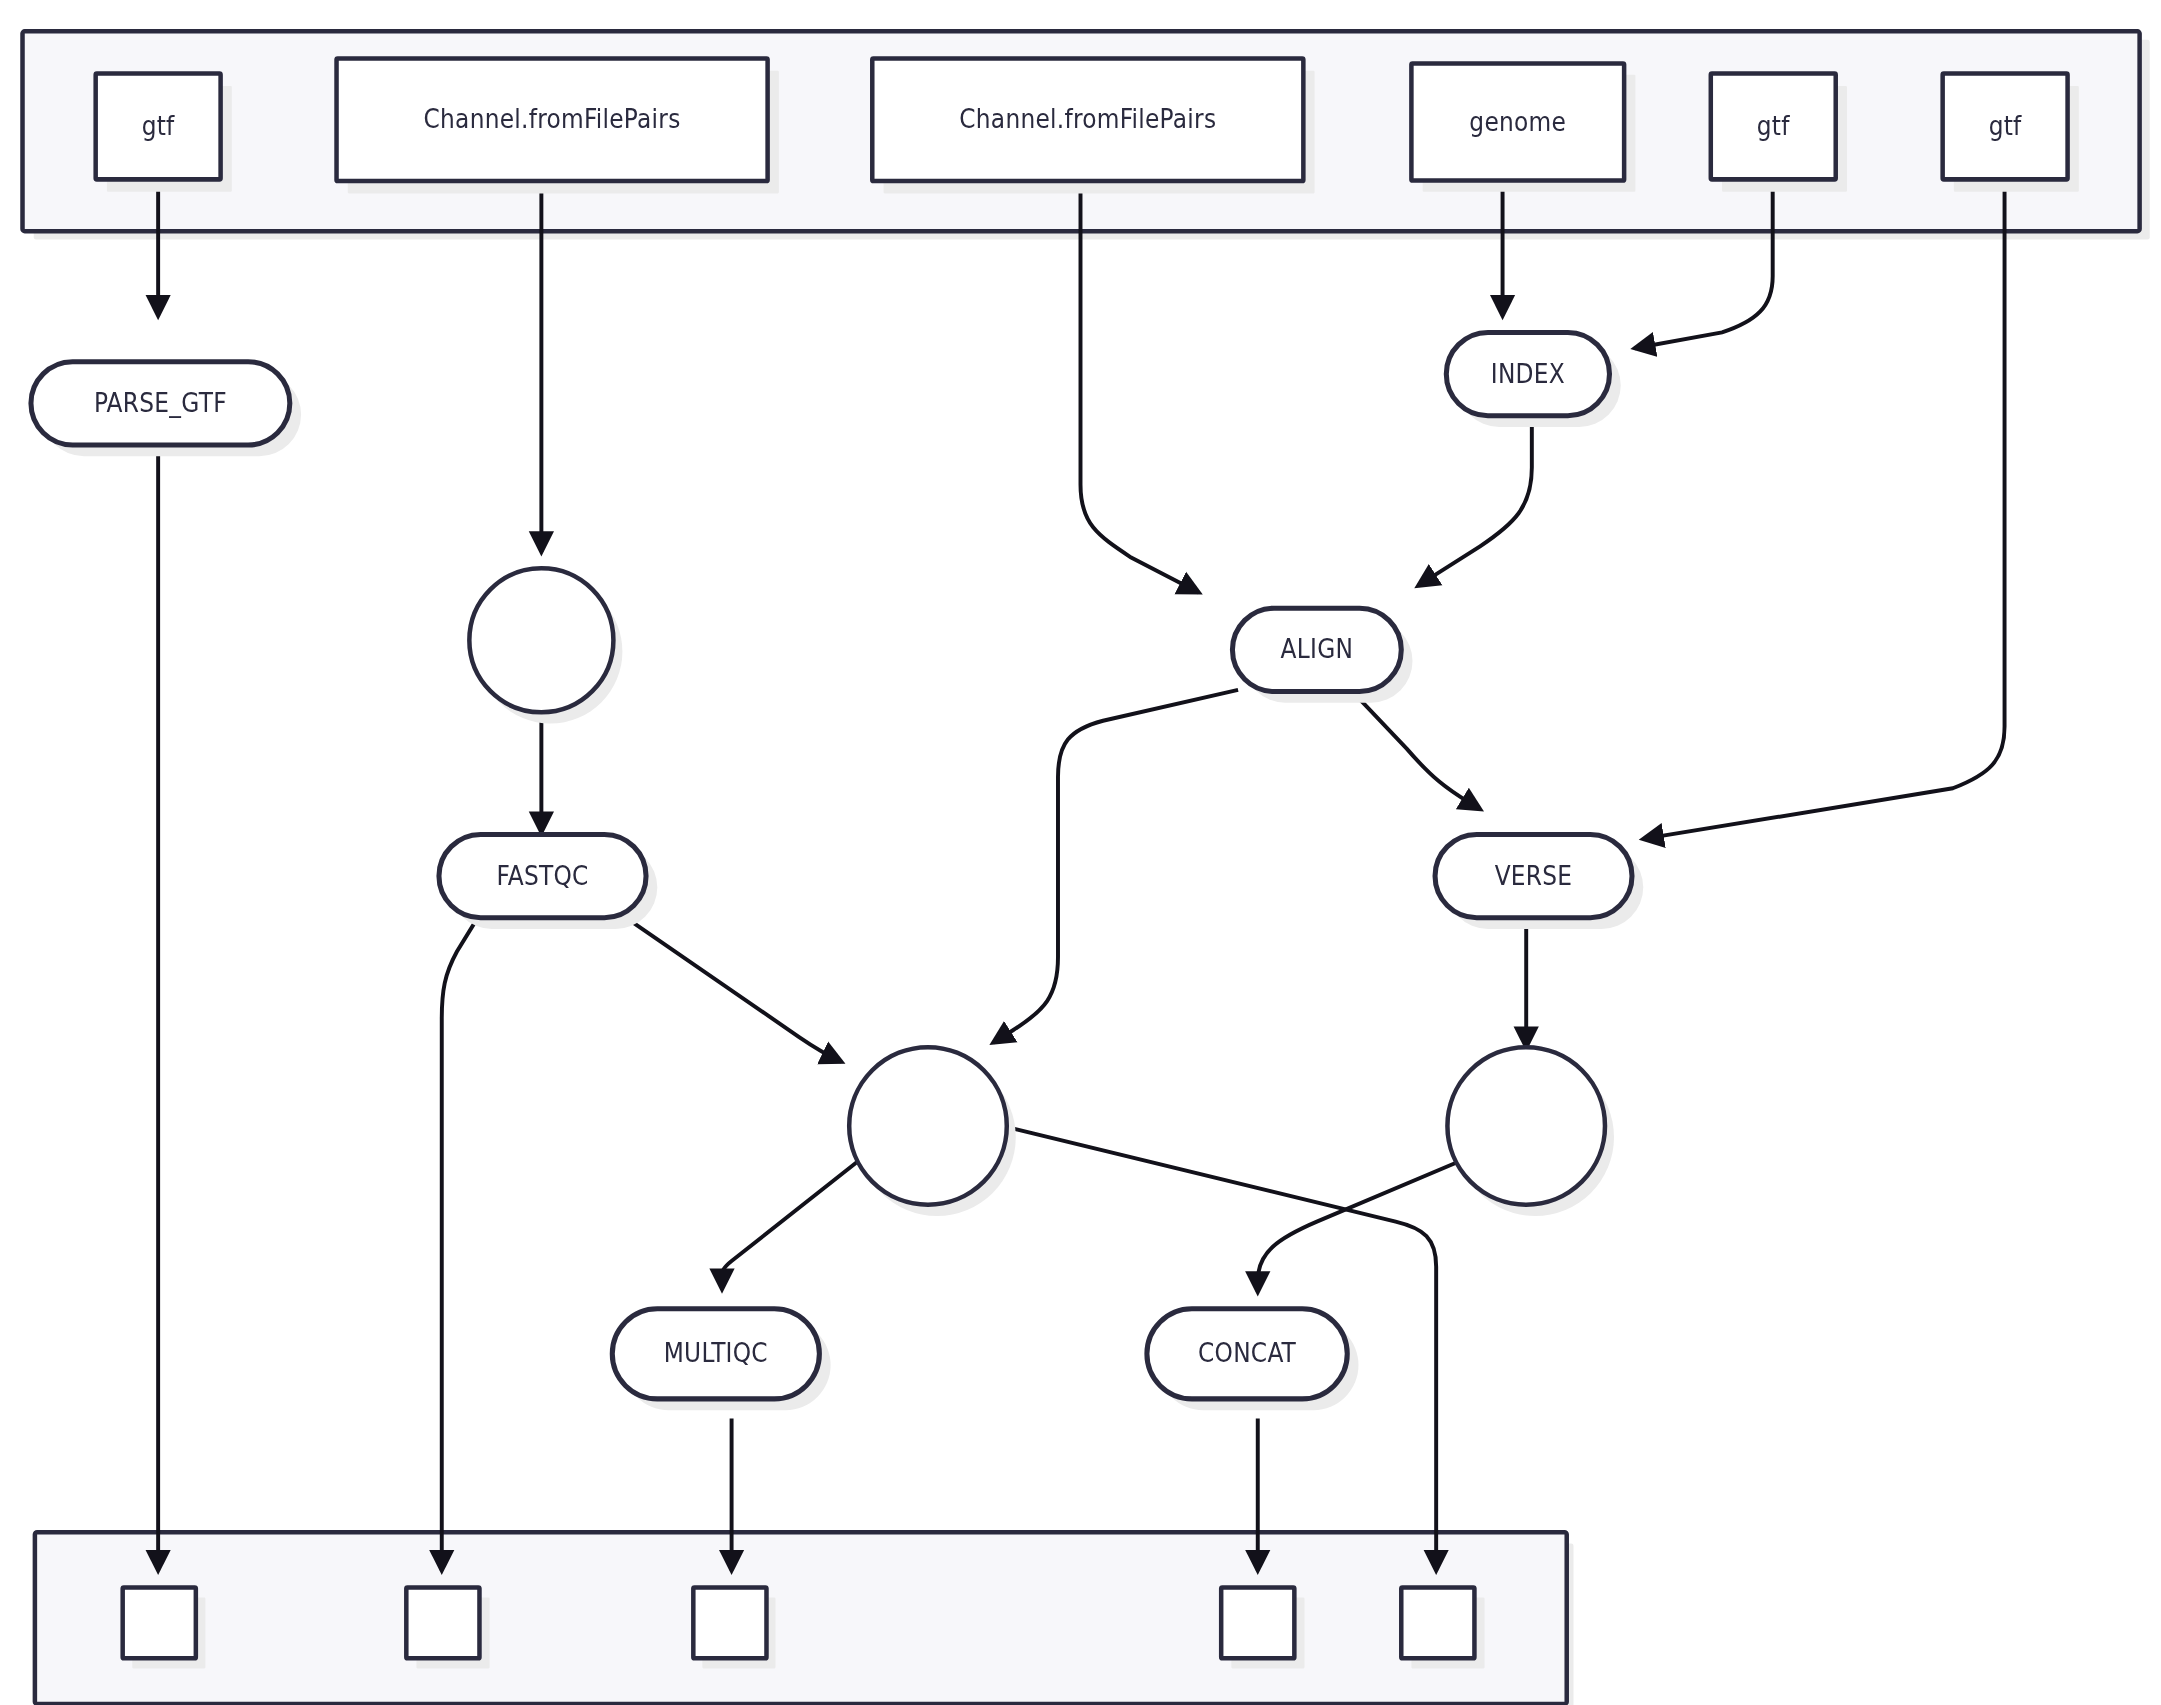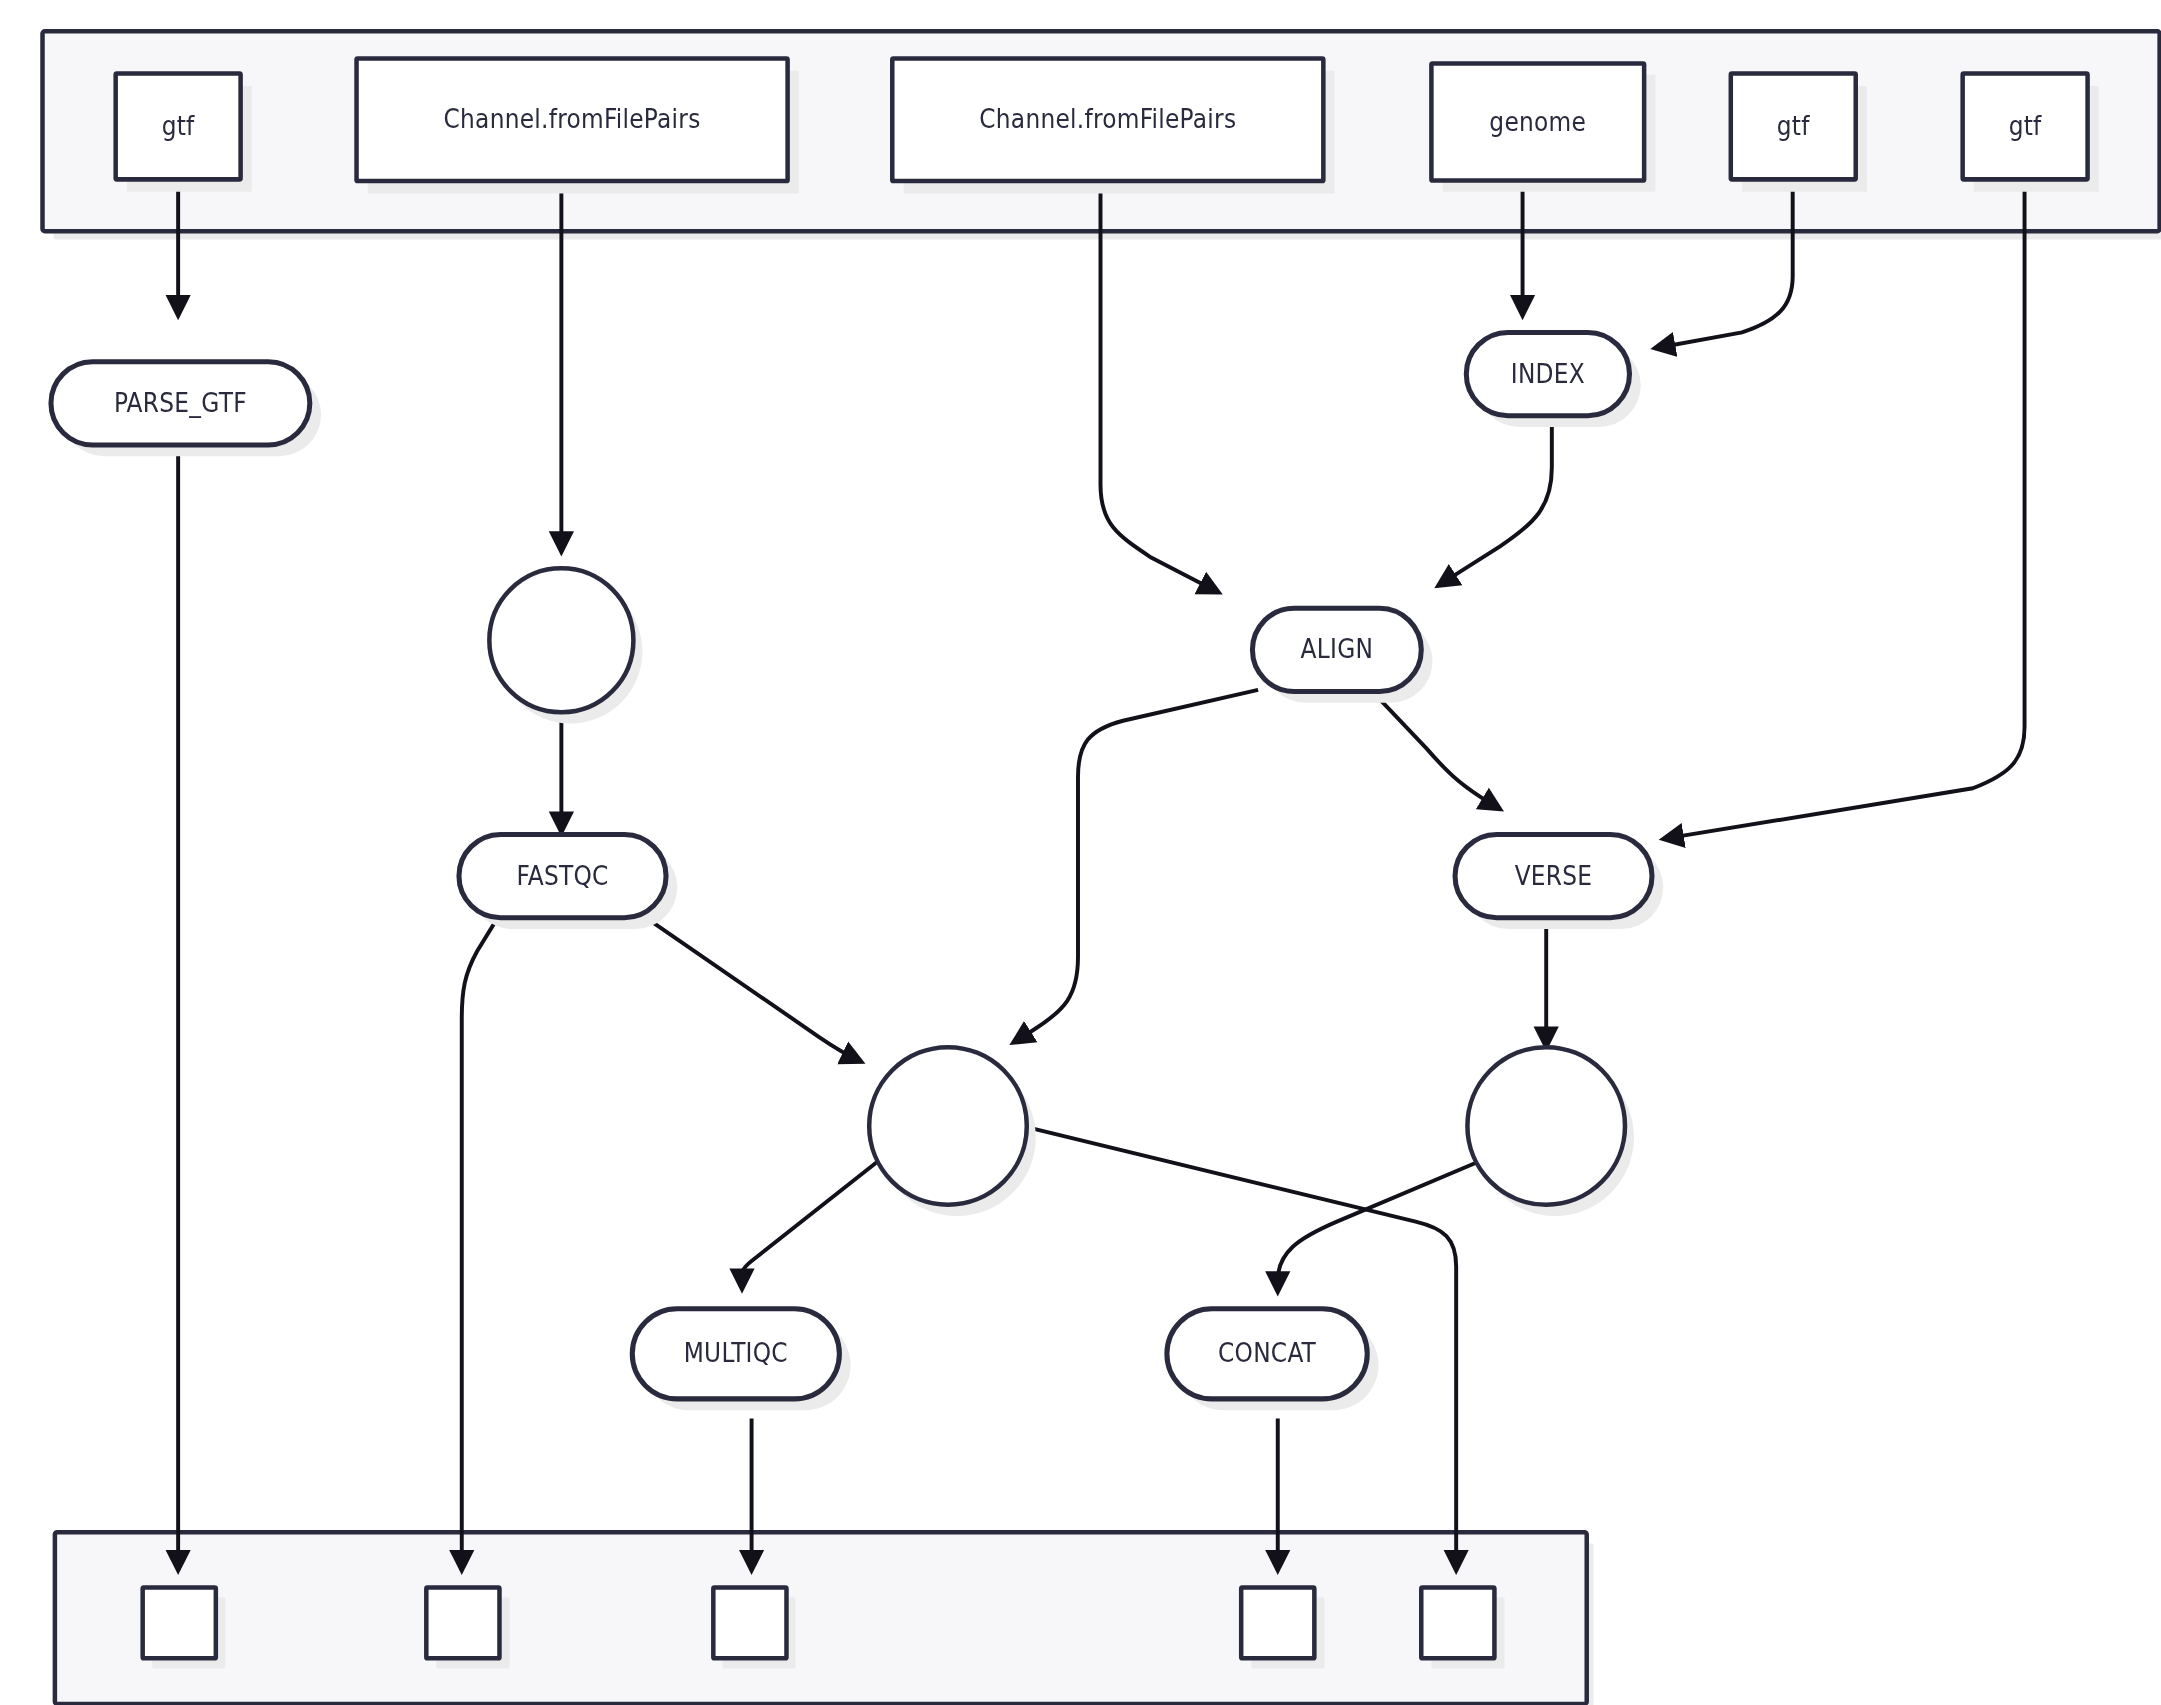--- a/index.html
+++ b/index.html
@@ -1,18 +1,18 @@
 <!DOCTYPE html>
 <html style="font-size:9px"><head>
 <meta charset="utf-8">
 <style>
   html,body{margin:0;padding:0;background:#ffffff;}
   body{width:2161px;height:1706px;position:relative;overflow:hidden;
        font-family:"DejaVu Sans Condensed","Liberation Sans",sans-serif;}
-  #canvas{position:absolute;inset:0;margin-left:20px;}
+  #canvas{position:absolute;inset:0;}
   svg.layer{position:absolute;left:0;top:0;width:2161px;height:1706px;}
   .lbl{
     font-family:"DejaVu Sans Condensed","Liberation Sans",sans-serif;
     fill:#2a2a3e;
     font-size:46px;
     text-anchor:middle;
     dominant-baseline:middle;
     letter-spacing:0.5px;
   }
   .lbl-small{font-size:44px;}

